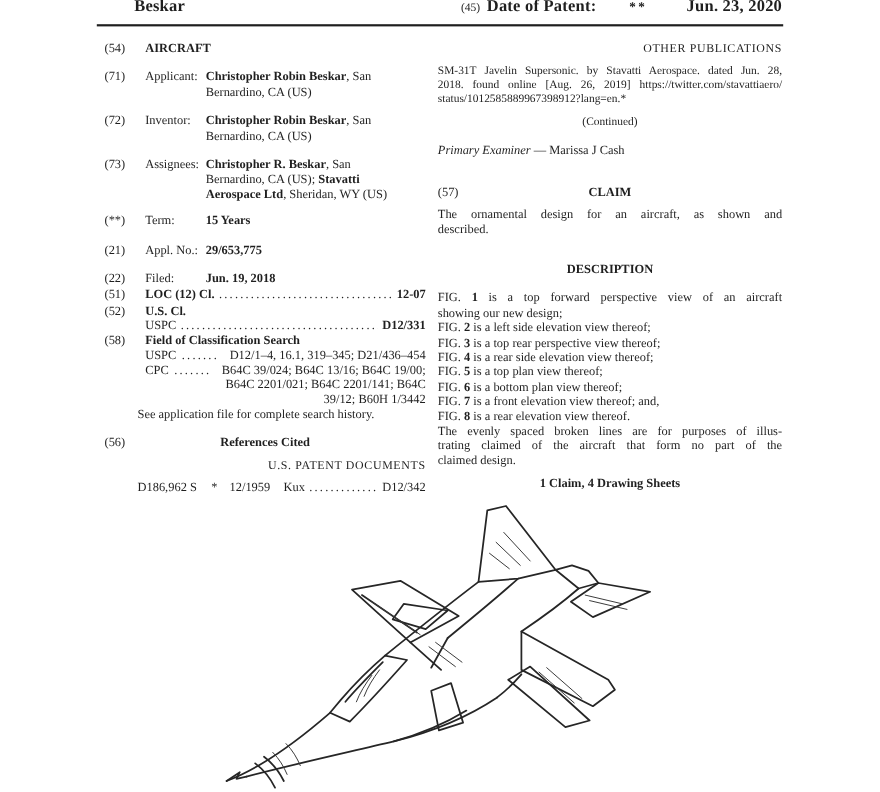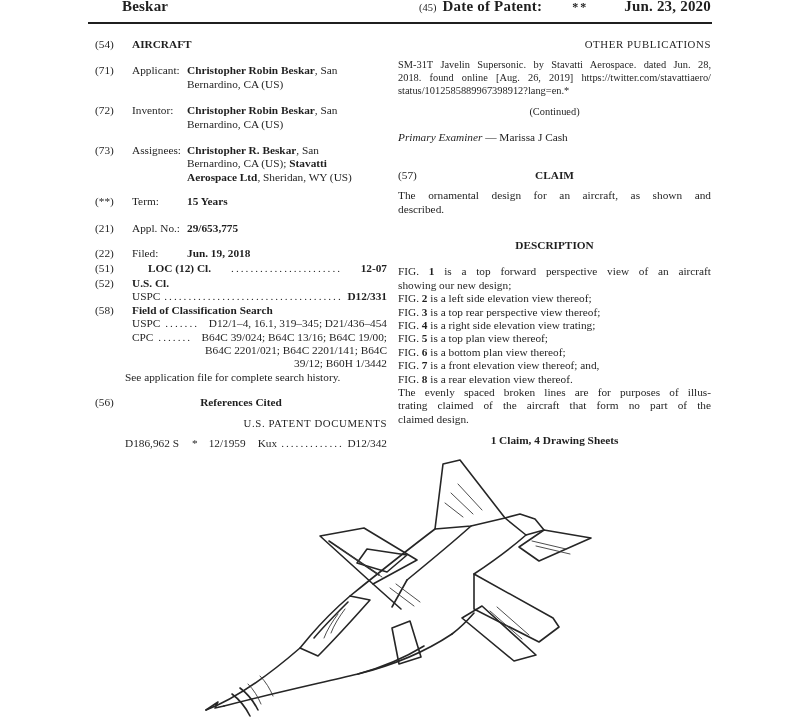--- a/index.html
+++ b/index.html
@@ -32,21 +32,21 @@
   .col-r{position:absolute; left:398px; top:38px; width:313px;}
 
   .row{display:flex; align-items:baseline;}
   .num{flex:0 0 37px;}
   .lab{flex:0 0 55px;}
   .val{flex:1 1 auto;}
   .dots{flex:1 1 auto; overflow:hidden; white-space:nowrap; letter-spacing:2px; margin:0 4px;}
   .dots7{letter-spacing:2px; margin:0 5px;}
   .ind{margin-left:37px;}
   .ind30{margin-left:30px;}
-  .mt1{margin-top:1px;} .mt2{margin-top:2px;gap:16px;} .mt7{margin-top:7px;} .mt8{margin-top:8px;}
+  .mt1{margin-top:1px;} .mt2{margin-top:2px;} .mt7{margin-top:7px;} .mt8{margin-top:8px;}
   .mt11{margin-top:11px;} .mt12{margin-top:12px;} .mt13{margin-top:13px;}
   .mt23{margin-top:23px;} .mt24{margin-top:24px;}
   .relhead{position:relative; height:13.4px;}
   .relhead .num{position:absolute; left:0; top:0;}
   .pubs{font-size:10.4px; line-height:13px;}
   .smallcaps{letter-spacing:.6px; font-size:10.8px;text-align:right;}
   .figline{white-space:nowrap;}
 
   
   .fig{position:absolute; left:140px; top:448px;}
@@ -192,21 +192,21 @@
       <div>described.</div>
     </div>
 
     <div class="ctr b mt23">DESCRIPTION</div>
 
     <div class="mt13">
       <div class="just"><span>FIG. </span><b>1</b><span> is a top forward perspective view of an aircraft</span></div>
       <div>showing our new design;</div>
       <div class="figline"><span>FIG. </span><b>2</b><span> is a left side elevation view thereof;</span></div>
       <div class="figline"><span>FIG. </span><b>3</b><span> is a top rear perspective view thereof;</span></div>
-      <div class="figline"><span>FIG. </span><b>4</b><span> is a right side elevation view trating;</span></div>
+      <div class="figline"><span>FIG. </span><b>4</b><span> is a rear side elevation view thereof;</span></div>
       <div class="figline"><span>FIG. </span><b>5</b><span> is a top plan view thereof;</span></div>
       <div class="figline"><span>FIG. </span><b>6</b><span> is a bottom plan view thereof;</span></div>
       <div class="figline"><span>FIG. </span><b>7</b><span> is a front elevation view thereof; and,</span></div>
       <div class="figline"><span>FIG. </span><b>8</b><span> is a rear elevation view thereof.</span></div>
       <div class="just">The evenly spaced broken lines are for purposes of illus-</div>
       <div class="just">trating claimed of the aircraft that form no part of the</div>
       <div>claimed design.</div>
     </div>
 
     <div class="ctr b mt8">1 Claim, 4 Drawing Sheets</div>

